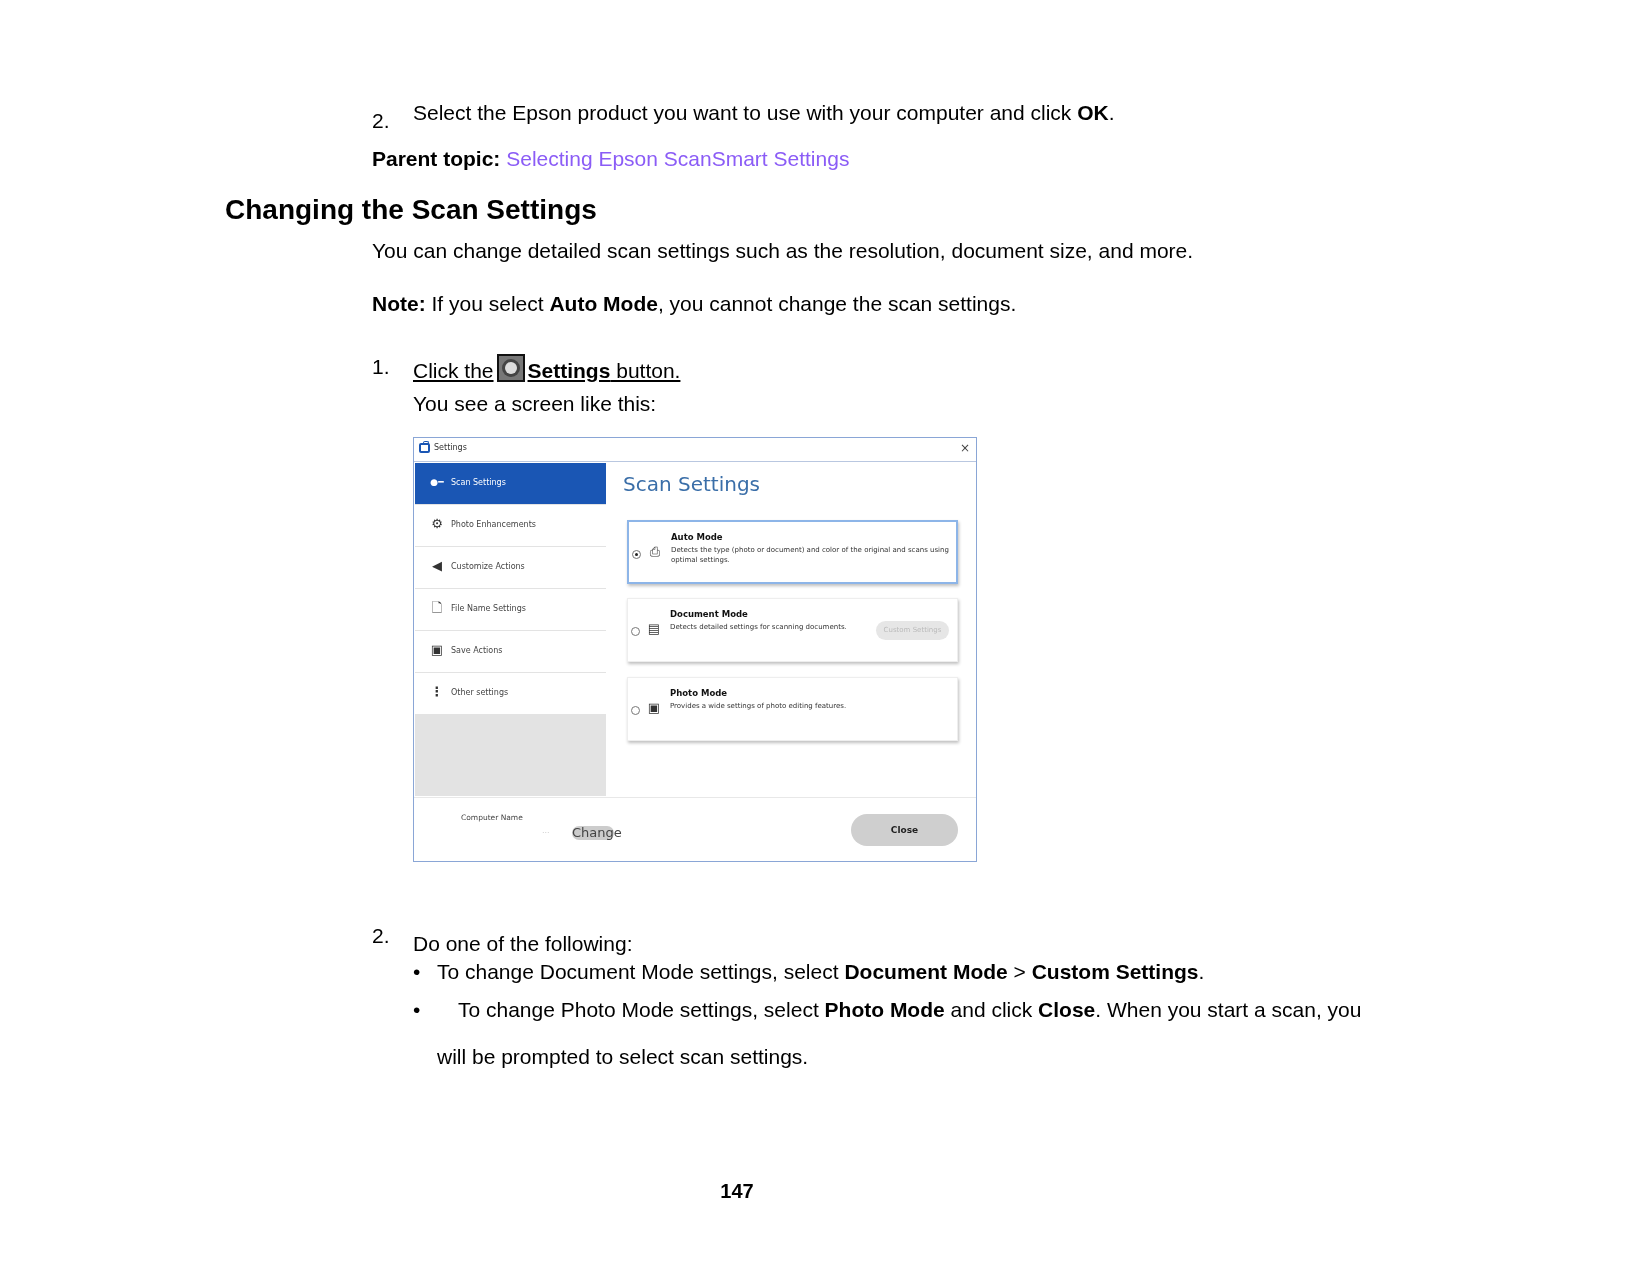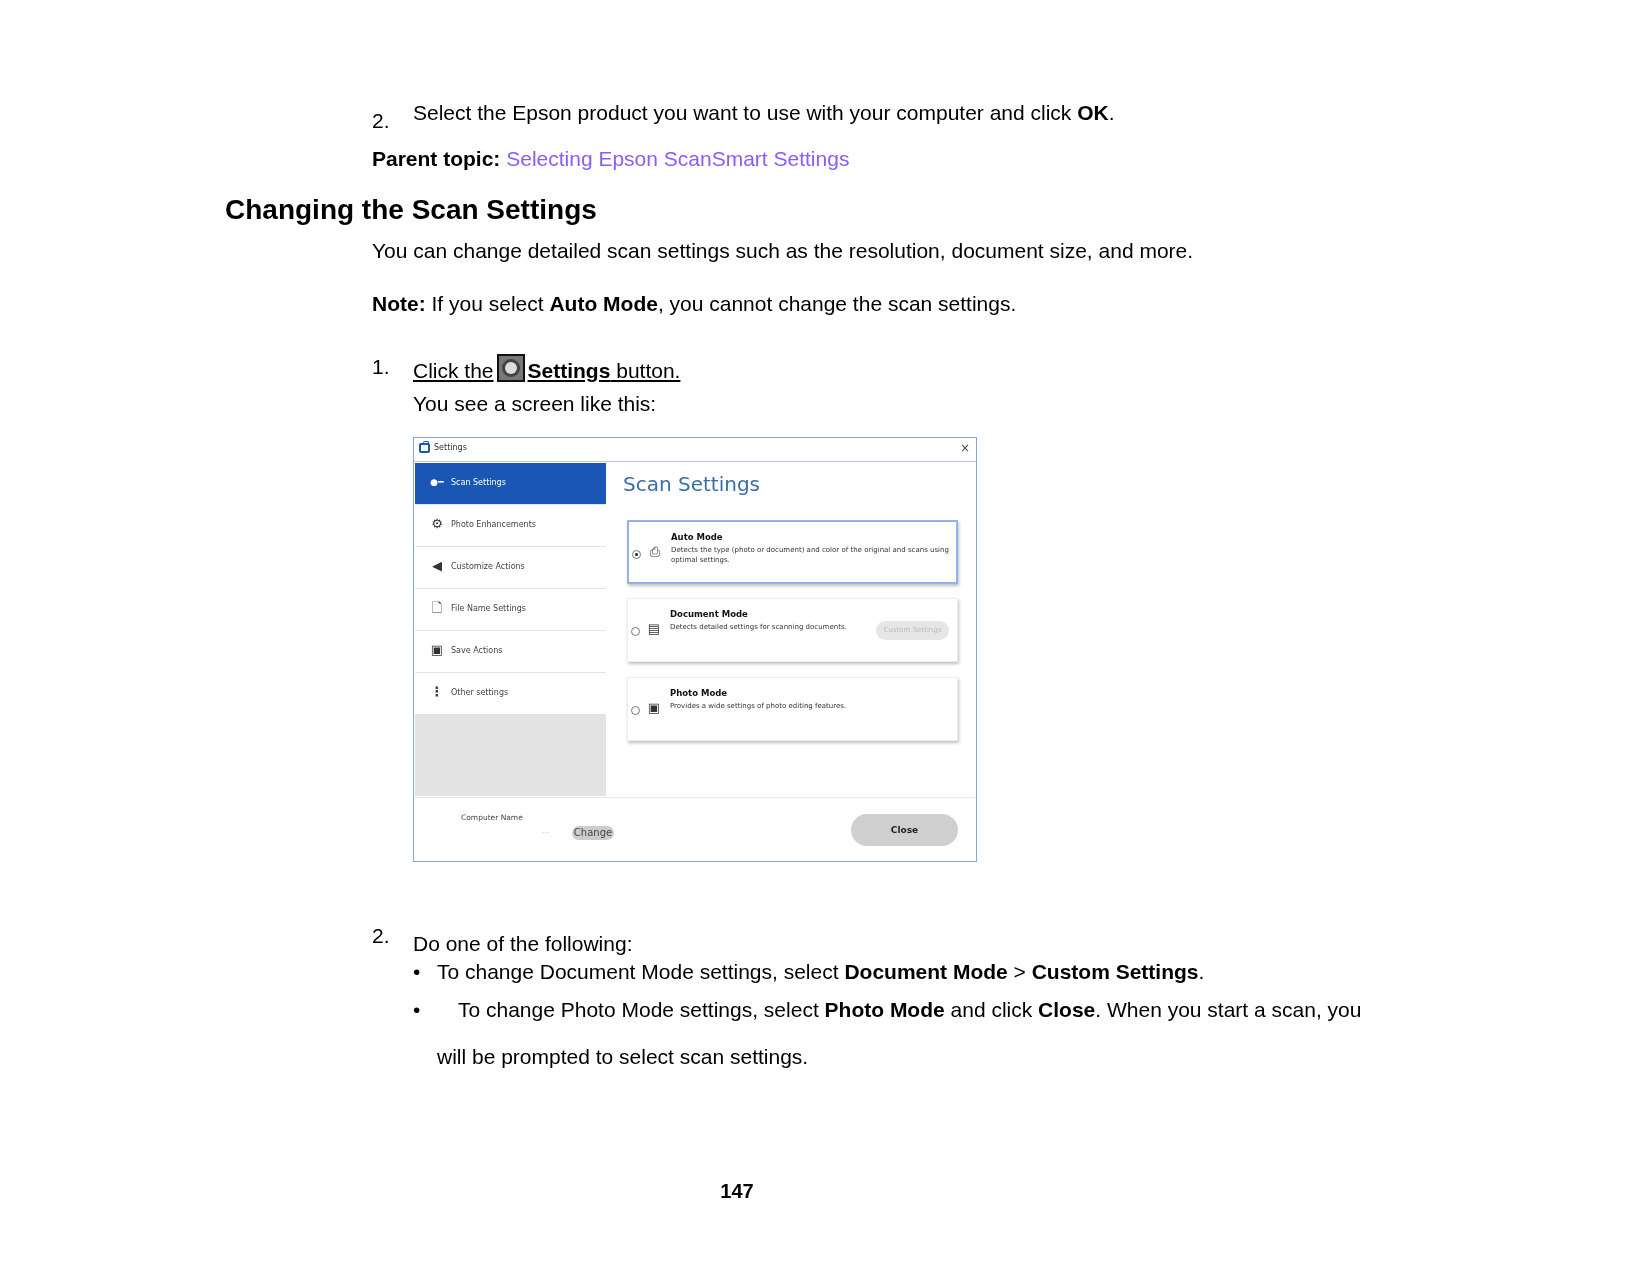--- a/index.html
+++ b/index.html
@@ -45,21 +45,21 @@
   .card .mode-ico { position: absolute; left: 18px; top: 22px; width: 16px; height: 16px; font-size: 13px; line-height: 16px; color: #333; text-align:center; }
   .card .mode-name { position: absolute; left: 42px; top: 10px; font-size: 8.5px; font-weight: bold; color: #111; }
   .card .mode-desc { position: absolute; left: 42px; top: 23px; font-size: 7px; color: #333; width: 280px; white-space: normal; line-height: 10px; }
   .custom-btn { position: absolute; right: 8px; top: 22px; width: 73px; height: 19px; border-radius: 10px; background: #e6e6e6;
                 font-size: 7px; color: #bbb; text-align: center; line-height: 19px; }
 
   .footer-line { position: absolute; left: 0; right: 0; top: 359px; border-top: 1px solid #e8e8e8; }
   .comp-name { position: absolute; left: 3px; top: 375px; font-size: 7.5px; color: #444; margin-left: 44px; }
   .comp-dots { position: absolute; left: 128px; top: 388px; font-size: 8px; color: #ccc; }
   .change-btn { position: absolute; left: 158px; top: 388px; width: 42px; height: 14px; border-radius: 7px; background: #ccc;
-                font-size: 10px; color: #444; text-align: center; line-height: 14px; cursor: pointer; }
+                font-size: 13px; color: #444; text-align: center; line-height: 14px; cursor: pointer; }
   .close-btn { position: absolute; left: 437px; top: 376px; width: 107px; height: 32px; border-radius: 16px; background: #cfcfcf;
                font-size: 9px; font-weight: bold; color: #222; text-align: center; line-height: 32px; cursor: pointer; }
 
   .page-num { position: absolute; left: 0; width: 1474px; top: 1180px; text-align: center; font-size: 20px; font-weight: bold; }
 </style>
 </head>
 <body>
 
 <div class="abs body-text" style="left:372px; top:108px;">2.</div>
 <div class="abs body-text" style="left:413px; top:92px;margin-top:8px;"><span>Select the Epson product you want to use with your computer and click </span><b>OK</b><span>.</span></div>

